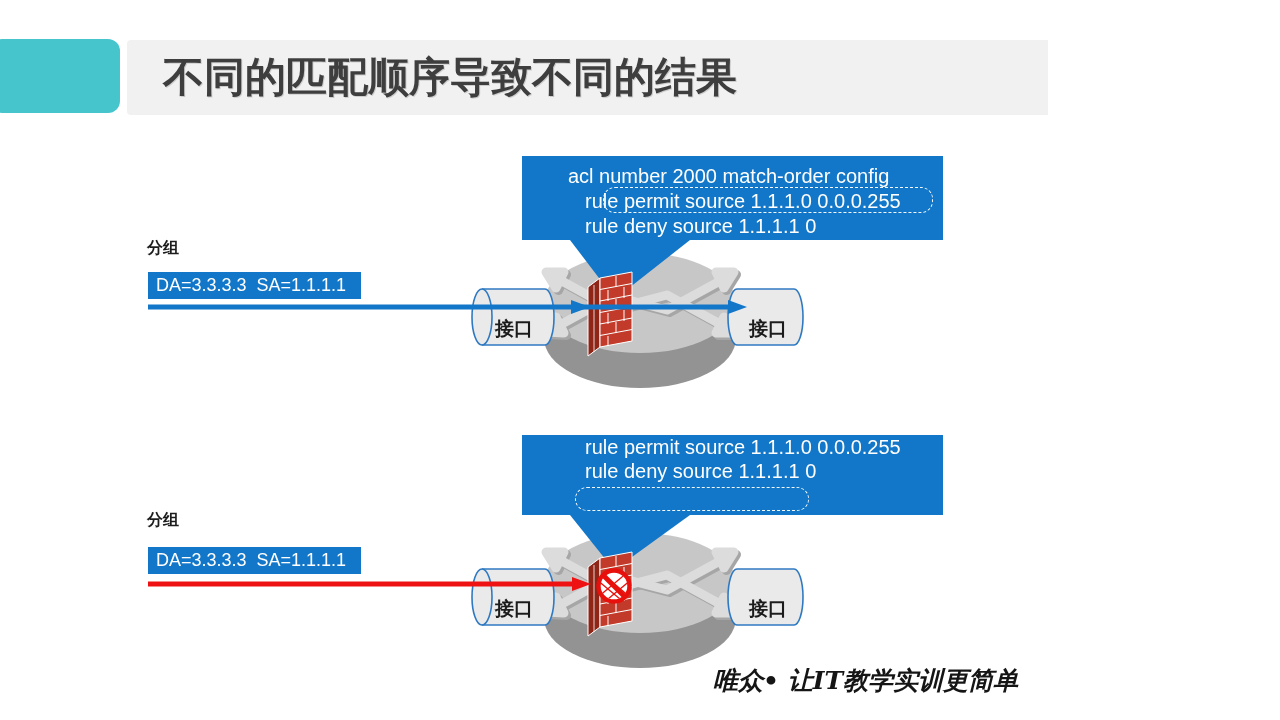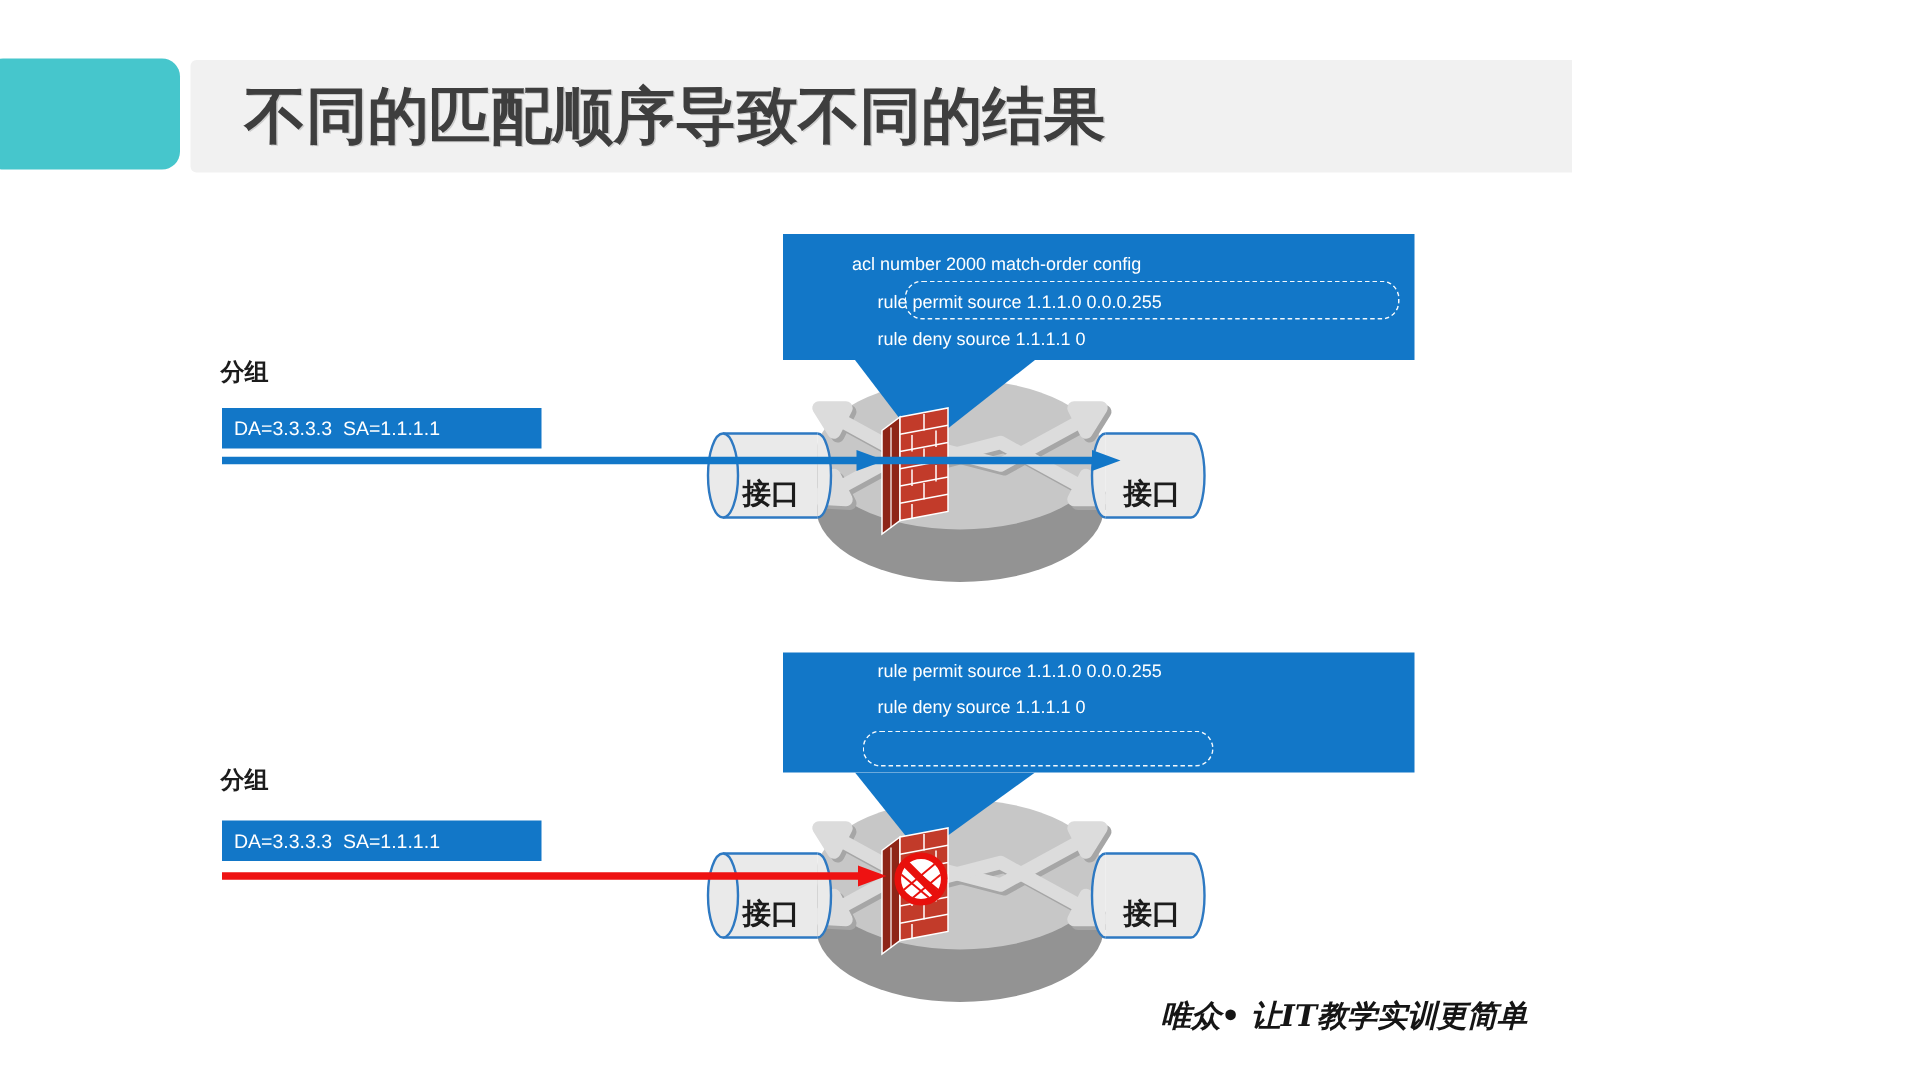--- a/index.html
+++ b/index.html
@@ -9,47 +9,47 @@
   
   .accent{position:absolute;left:-10px;top:39px;width:130px;height:74px;
           background:#46C6CC;border-radius:12px;}
   .titlebar{position:absolute;left:127px;top:40px;width:1153px;height:75px;
             background:#F1F1F1;border-radius:4px;display:flex;align-items:center;}
   .titlebar h1{margin:0 0 0 36px;font-size:41px;font-weight:bold;color:#3E3E3E;
                text-shadow:1px 1px 0 rgba(0,0,0,.15);}
 
   
   .callout{position:absolute;left:522px;width:421px;background:#1277C8;color:#fff;
-           font-size:12px;}
+           font-size:20px;}
   .callout-1{top:156px;height:84px;}
   .callout-2{top:435px;height:80px;}
   .acl-line{white-space:pre;}
   .callout-1 .l1{margin-top:7px;padding-left:46px;line-height:26px;}
   .callout-1 .ln{padding-left:63px;line-height:25px;}
   .callout-2 .l1{margin-top:6px;padding-left:46px;line-height:25px;}
   .callout-2 .ln{padding-left:63px;line-height:24px;}
   .ring{position:absolute;border:1.4px dashed rgba(255,255,255,.95);border-radius:12px;}
   .ring-1{left:81px;top:31px;width:328px;height:24px;}
   .ring-2{left:53px;top:52px;width:232px;height:22px;}
 
   
   .packet-label{position:absolute;left:147px;font-size:16px;font-weight:bold;color:#1c1c1c;}
   .pl-1{top:238px;}
   .pl-2{top:510px;}
   .packet-box{position:absolute;left:148px;width:205px;height:27px;background:#1277C8;
-              color:#fff;font-size:13px;line-height:27px;padding-left:8px;white-space:pre;}
+              color:#fff;font-size:18px;line-height:27px;padding-left:8px;white-space:pre;}
   .pb-1{top:272px;}
   .pb-2{top:547px;}
 
   .net{position:absolute;left:0;}
   .net-1{top:240px;}
   .net-2{top:515px;}
 
   
-  .watermark{position:absolute;right:30px;top:664px;font-size:20px;color:#151515;
+  .watermark{position:absolute;right:30px;top:664px;font-size:25px;color:#151515;
              font-family:"DejaVu Serif","Liberation Serif",serif;font-style:italic;font-weight:600;}
 
   svg text.iface{font-family:"Liberation Sans","DejaVu Sans",sans-serif;font-size:19px;
                  font-weight:bold;fill:#1c1c1c;text-anchor:middle;}
 </style>
 </head>
 <body>
 
 <div class="slide">
 

